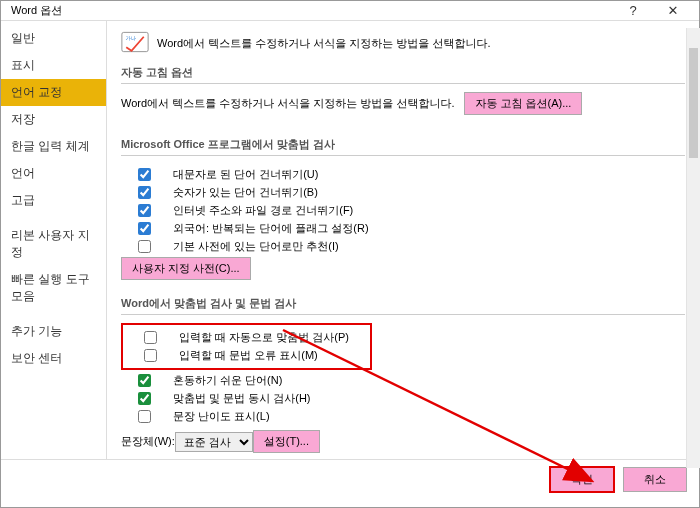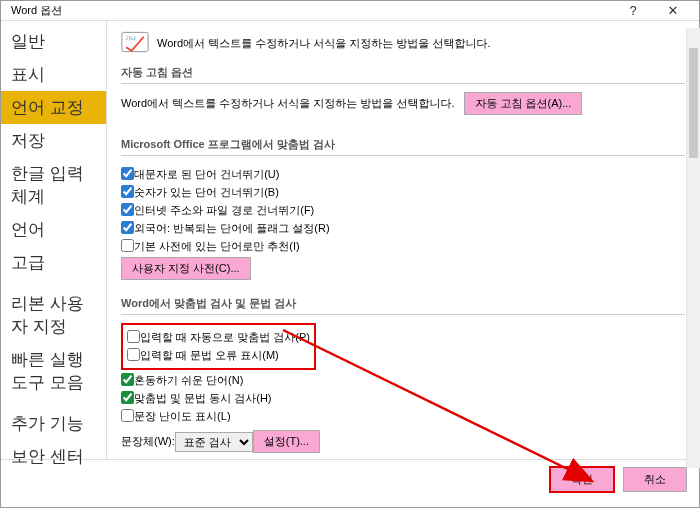--- a/index.html
+++ b/index.html
@@ -34,21 +34,21 @@
       height: 438px;
     }
     .sidebar {
       width: 106px;
       border-right: 1px solid #ddd;
       background: #fff;
       padding-top: 4px;
     }
     .sidebar-item {
       padding: 5px 10px;
-      font-size: 17px;
+      font-size: 12px;
       color: #333;
       cursor: pointer;
     }
     .sidebar-item.selected {
       background: #eab308;
     }
     .content {
       flex: 1;
       overflow-y: auto;
       padding: 10px 14px;
@@ -81,23 +81,23 @@
       background: #f9a8d4;
       padding: 3px 10px;
       font-size: 11px;
       cursor: pointer;
       display: inline-flex;
       align-items: center;
       gap: 4px;
     }
     .checkbox-row {
       display: flex;
-      align-items: flex-start;
-      gap: 0;
-      margin: 3px 0;
+      align-items: center;
+      gap: 22px;
+      margin: 3px 17px;
     }
     input[type=checkbox] {
       width: 13px;
       height: 13px;
     }
     .checkbox-row label { font-size: 11px; }
     .accent-check { accent-color: #2b7cd3; }
     .green-check { accent-color: #1a8f3c; }
     .hl-box {
       border: 2px solid #e20000;

